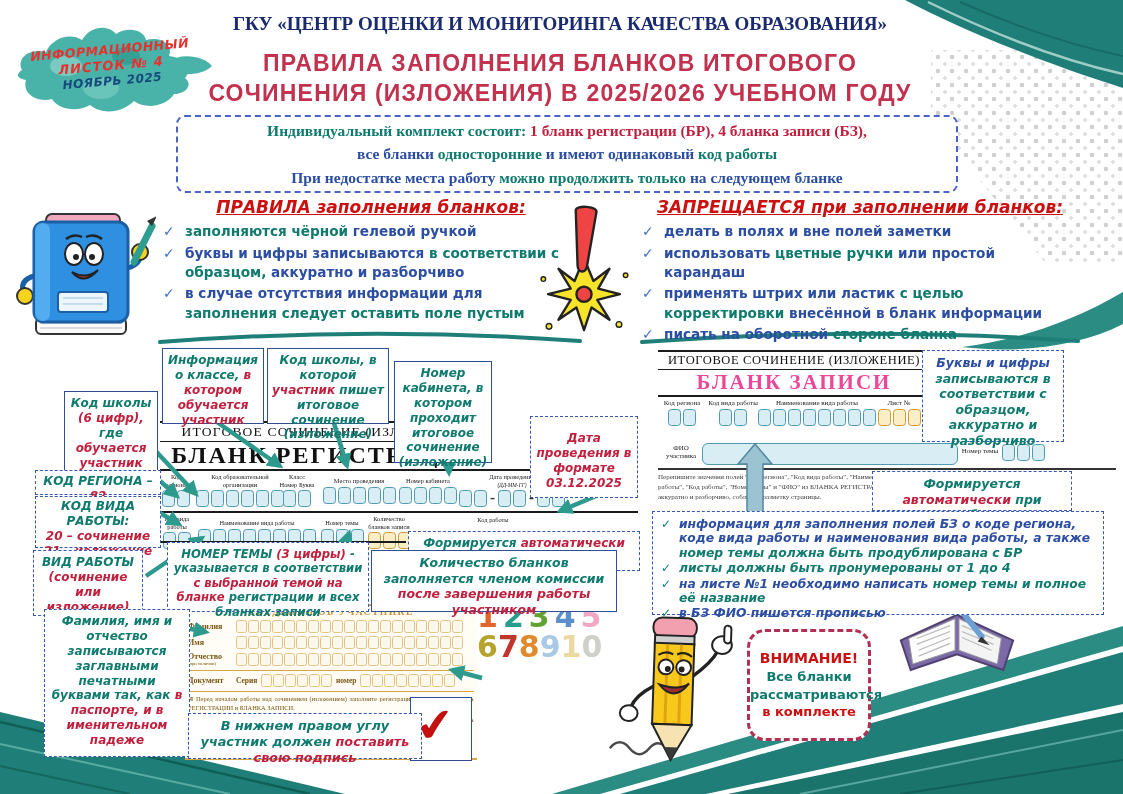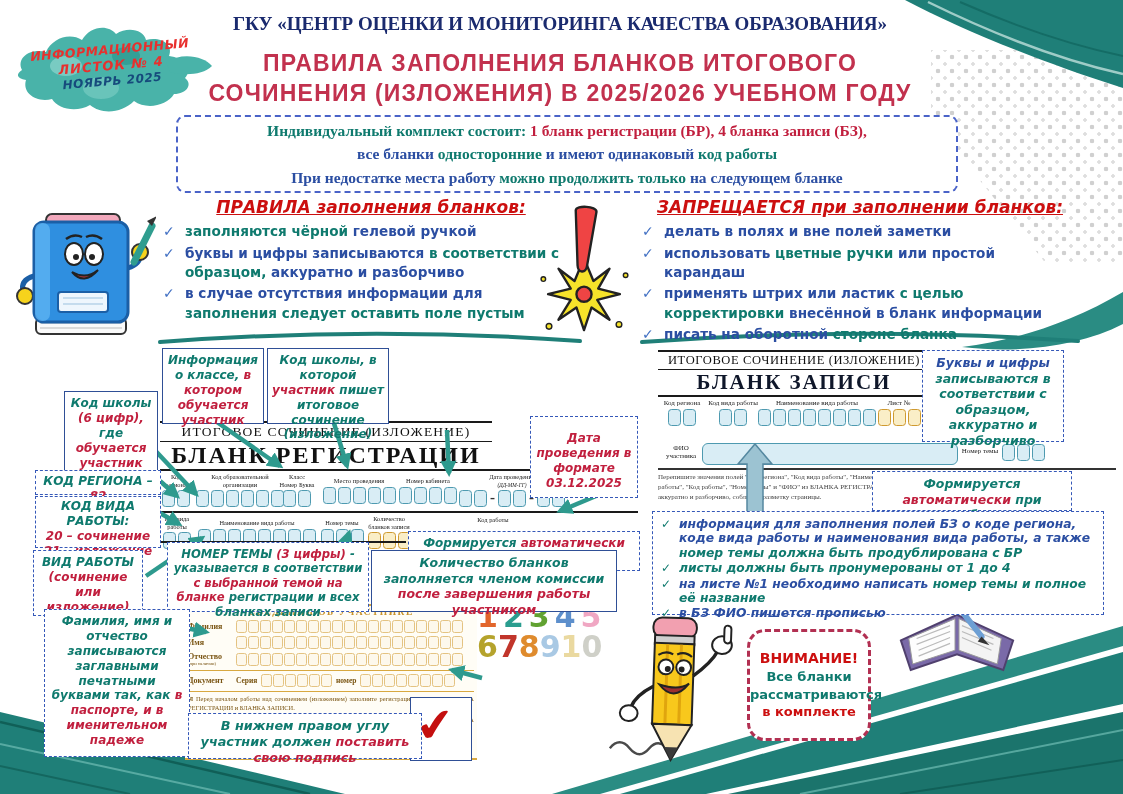--- a/index.html
+++ b/index.html
@@ -49,21 +49,21 @@
   .pcell{width:10.5px;height:13px;border:1px solid #e4c382;border-radius:2.5px;background:#fdf8ec;
         box-sizing:border-box;flex:0 0 auto;}
   .dsh{font-weight:bold;font-size:10px;color:#333;margin:0 1px;}
   .rrule{position:absolute;left:160px;top:541px;width:246px;border-top:2px solid #1a1a1a;z-index:2;}
   
   .zform{position:absolute;left:658px;top:350px;width:458px;z-index:2;}
   .zf-head{width:272px;border-top:2px solid #1a1a1a;background:#fff;}
   .zf-top{font-family:"Liberation Serif",serif;font-size:12.5px;text-align:center;letter-spacing:.6px;
           padding:1px 0;border-bottom:1.5px solid #1a1a1a;color:#111;}
   .zf-main{font-family:"Liberation Serif",serif;font-weight:bold;font-size:21px;letter-spacing:2px;
-          text-align:center;border-bottom:2px solid #1a1a1a;color:#0f172a;}
+          text-align:center;border-bottom:2px solid #1a1a1a;color:#ec4899;}
   .zf-row1{position:relative;height:44px;background:#fff;}
   .zf-row2{position:relative;height:27px;background:#fff;border-bottom:2.5px solid #333;}
   .fio-field{position:absolute;left:44px;top:2px;width:254px;height:20px;border:1.5px solid #4e9ab0;
           border-radius:6px;background:#d9edf5;}
   .zf-bottom{display:flex;padding-top:3px;background:transparent;}
   .zf-note{width:260px;font-family:"Liberation Serif",serif;font-size:7px;color:#444;line-height:1.4;}
   .zf-wc{flex:1;text-align:center;font-family:"Liberation Serif",serif;font-weight:bold;font-size:9px;color:#111;}
   
   .chklist{position:absolute;left:652px;top:511px;width:452px;height:104px;z-index:4;background:#fff;
           border:1.7px dashed #3558b8;padding:5px 8px;box-sizing:border-box;}
@@ -222,20 +222,21 @@
       </div>
     <div class="ritem">
         <span class="chk">✓</span>
         <span><span class="seg-navy">писать на оборотной </span><span class="seg-teal">стороне бланка</span></span>
       </div>
   </div>
 
   <div class="co" style="left:64px;top:391px;width:94px;height:88px"><span class="seg-teal">Код школы </span><span class="seg-red">(6 цифр), </span><span class="seg-teal">где </span><span class="seg-red">обучается участник</span></div>
   <div class="co" style="left:162px;top:348px;width:102px;height:76px"><span class="seg-teal">Информация о классе, </span><span class="seg-red">в котором обучается участник</span></div>
   <div class="co" style="left:267px;top:348px;width:122px;height:76px"><span class="seg-teal">Код школы, в которой </span><span class="seg-red">участник </span><span class="seg-teal">пишет итоговое сочинение (изложение)</span></div>
+  <div class="co" style="left:394px;top:361px;width:98px;height:102px"><span class="seg-teal">Номер кабинета, в котором проходит итоговое сочинение (изложение)</span></div>
   <div class="co dash" style="left:530px;top:416px;width:108px;height:82px;padding-top:14px"><span class="seg-red">Дата проведения в формате 03.12.2025</span></div>
 
   <div class="rform">
     <div class="rf-head">
       <div class="rf-top">ИТОГОВОЕ СОЧИНЕНИЕ (ИЗЛОЖЕНИЕ)</div>
       <div class="rf-main">БЛАНК РЕГИСТРАЦИИ</div>
     </div>
     <div class="rf-row">
       <div class="fg" style="left:0;width:32px">
         <div class="flabel">Код региона</div>

